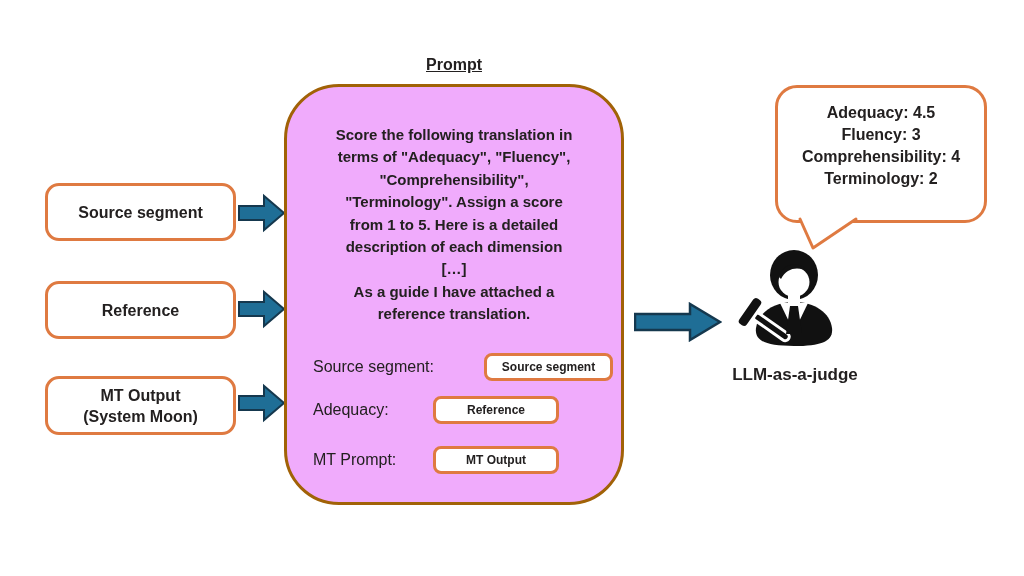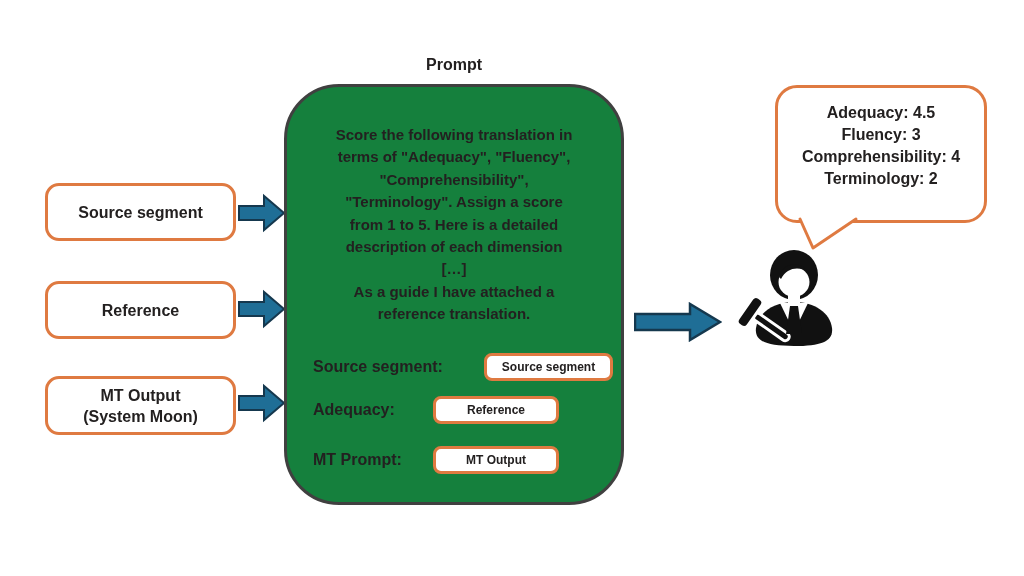--- a/index.html
+++ b/index.html
@@ -17,32 +17,32 @@
     font-weight:bold;font-size:16px;line-height:21px;
   }
 
   
   .arrow{position:absolute;}
   .arrow polygon{fill:#1F6E96;stroke:#15384E;stroke-width:2;}
 
   
   .prompt-title{
     position:absolute;left:284px;top:56px;width:340px;text-align:center;
-    font-weight:bold;font-size:16px;
+    font-weight:bold;font-size:16px;text-decoration:underline;
   }
   .prompt-box{
-    position:absolute;left:284px;top:84px;width:340px;height:421px;background:#15803d;
-    border:3px solid #404040;border-radius:55px;
+    position:absolute;left:284px;top:84px;width:340px;height:421px;background:#f0abfc;
+    border:3px solid #a16207;border-radius:55px;
   }
   .prompt-body{
     position:absolute;left:10px;right:10px;top:37px;text-align:center;
     font-weight:bold;font-size:15px;line-height:22.4px;
   }
   .field-label{
-    position:absolute;left:26px;font-weight:bold;font-size:16px;line-height:20px;
+    position:absolute;left:26px;font-weight:normal;font-size:16px;line-height:20px;
   }
   .field-box{
     position:absolute;height:28px;background:#fff;border:3px solid #DF7A41;border-radius:8px;
     display:flex;align-items:center;justify-content:center;
     font-weight:bold;font-size:12px;
   }
 
   
   .bubble{
     position:absolute;left:775px;top:85px;width:212px;height:138px;background:#fff;
@@ -147,14 +147,15 @@
 
       <ellipse cx="59" cy="29" rx="24" ry="25" fill="#111"></ellipse>
       <ellipse cx="59" cy="36" rx="15.5" ry="15" fill="#fff"></ellipse>
       <path d="M44,31 C46,18 64,13 74,26 C64,20 52,21 46,33 Z" fill="#111"></path>
 
       <rect x="53" y="46" width="12" height="15" fill="#fff"></rect>
       <polygon points="55,60 63,60 67,88 51,88" fill="#111"></polygon>
     </g>
   </svg>
 
+  <div class="judge-label">LLM-as-a-judge</div>
 
 </div>
 
 </body></html>

